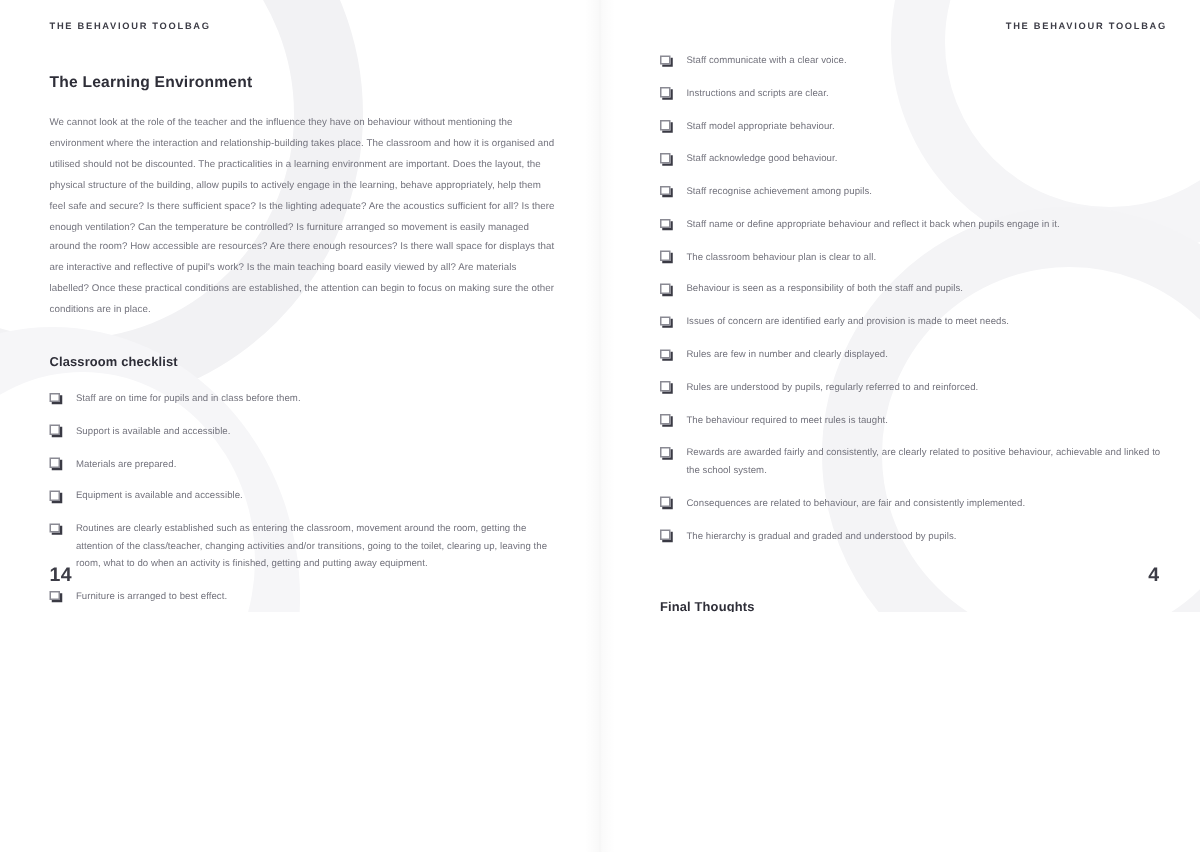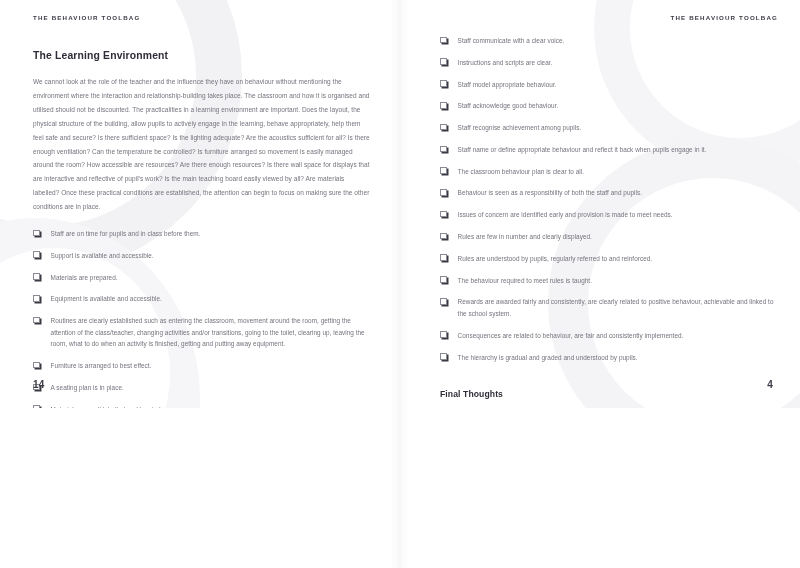--- a/index.html
+++ b/index.html
@@ -181,21 +181,21 @@
     font-size: 6.4px;
     line-height: 11.6px;
     color: #73737d;
     letter-spacing: 0.04px;
   }
 
   
   .page-number {
     position: absolute;
     bottom: 18px;
-    font-size: 10px;
+    font-size: 13px;
     font-weight: bold;
     color: #3c3c46;
     z-index: 4;
     letter-spacing: 0.3px;
   }
   .page-number.left  { left: 33px; }
   .page-number.right { right: 27px; }
 </style>
 </head>
 <body>
@@ -209,20 +209,21 @@
     <div class="deco deco-left-bottom2"></div>
 
     <div class="page-body">
 
       <div class="running-head">THE  BEHAVIOUR TOOLBAG</div>
 
       <h2 class="section-title">The Learning Environment</h2>
 
       <p class="body-text">We cannot look at the role of the teacher and the influence they have on behaviour without mentioning the environment where the interaction and relationship-building takes place. The classroom and how it is organised and utilised should not be discounted. The practicalities in a learning environment are important. Does the layout, the physical structure of the building, allow pupils to actively engage in the learning, behave appropriately, help them feel safe and secure? Is there sufficient space? Is the lighting adequate? Are the acoustics sufficient for all? Is there enough ventilation? Can the temperature be controlled? Is furniture arranged so movement is easily managed around the room? How accessible are resources? Are there enough resources? Is there wall space for displays that are interactive and reflective of pupil's work? Is the main teaching board easily viewed by all? Are materials labelled? Once these practical conditions are established, the attention can begin to focus on making sure the other conditions are in place.</p>
 
+      <h3 class="sub-title">Classroom checklist</h3>
 
       <ul class="checklist">
         <li class="check-item">
           <span class="checkbox"></span>
           <span class="check-label">Staff are on time for pupils and in class before them.</span>
         </li>
         <li class="check-item">
           <span class="checkbox"></span>
           <span class="check-label">Support is available and accessible.</span>
         </li>
@@ -335,21 +336,21 @@
         <li class="check-item">
           <span class="checkbox"></span>
           <span class="check-label">Consequences are related to behaviour, are fair and consistently implemented.</span>
         </li>
         <li class="check-item">
           <span class="checkbox"></span>
           <span class="check-label">The hierarchy is gradual and graded and understood by pupils.</span>
         </li>
       </ul>
 
-      <h3 class="sub-title" style="margin-top:26px">Final Thoughts</h3>
+      <h3 class="sub-title" style="margin-top:36px">Final Thoughts</h3>
 
       <p class="body-text">The teacher's presence, especially when dealing with situations involving challenging behaviours, is essential in creating a safe and productive learning environment for all in the classroom. We need to portray confidence and safety to enable pupils to feel safe enough to risk learning. Many challenging behaviours are driven by fear and if the teacher is frightened or anxious about dealing with them, this further exacerbates the pupil's fear, which can lead to an escalation. Often, we ask teachers to put on their 'cloak of confidence', even when they are feeling anxious. We have a natural presence, but it can be further enhanced, first by understanding ourselves, and then by practising some of the techniques in this chapter.</p>
 
     </div>
 
     <div class="page-number right">4</div>
   </div>
 
   <div class="gutter"></div>
 </div>

